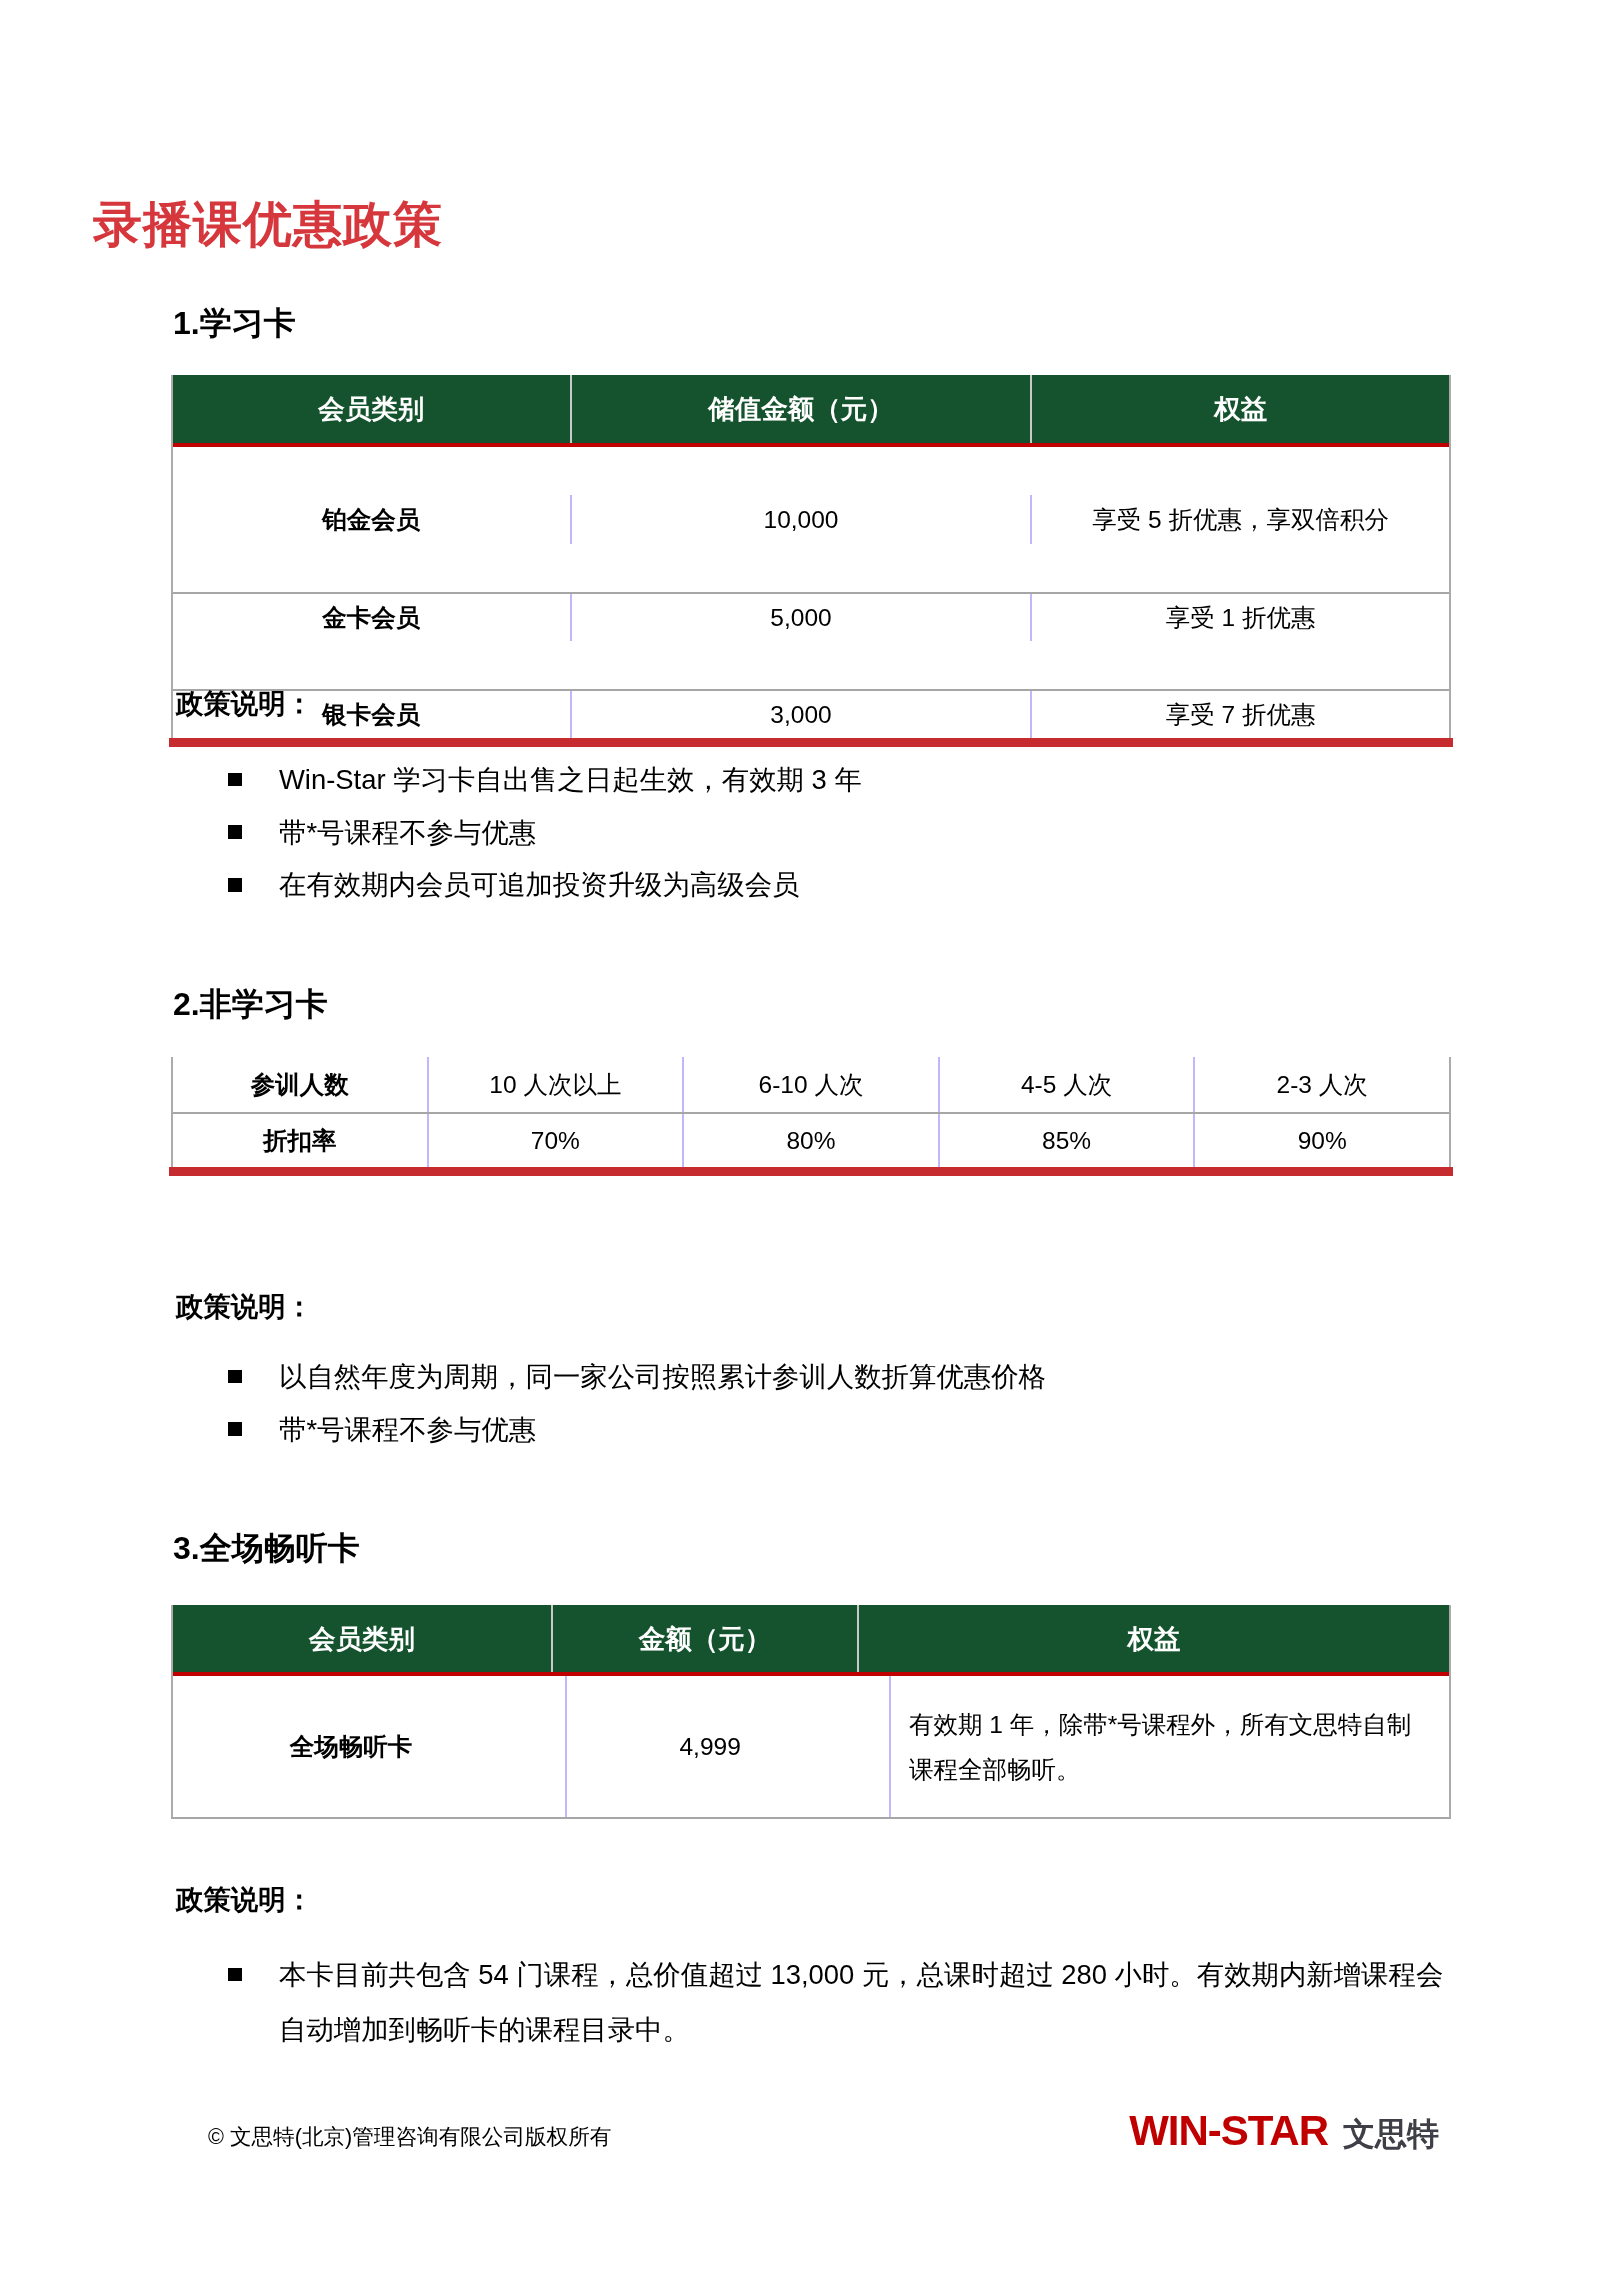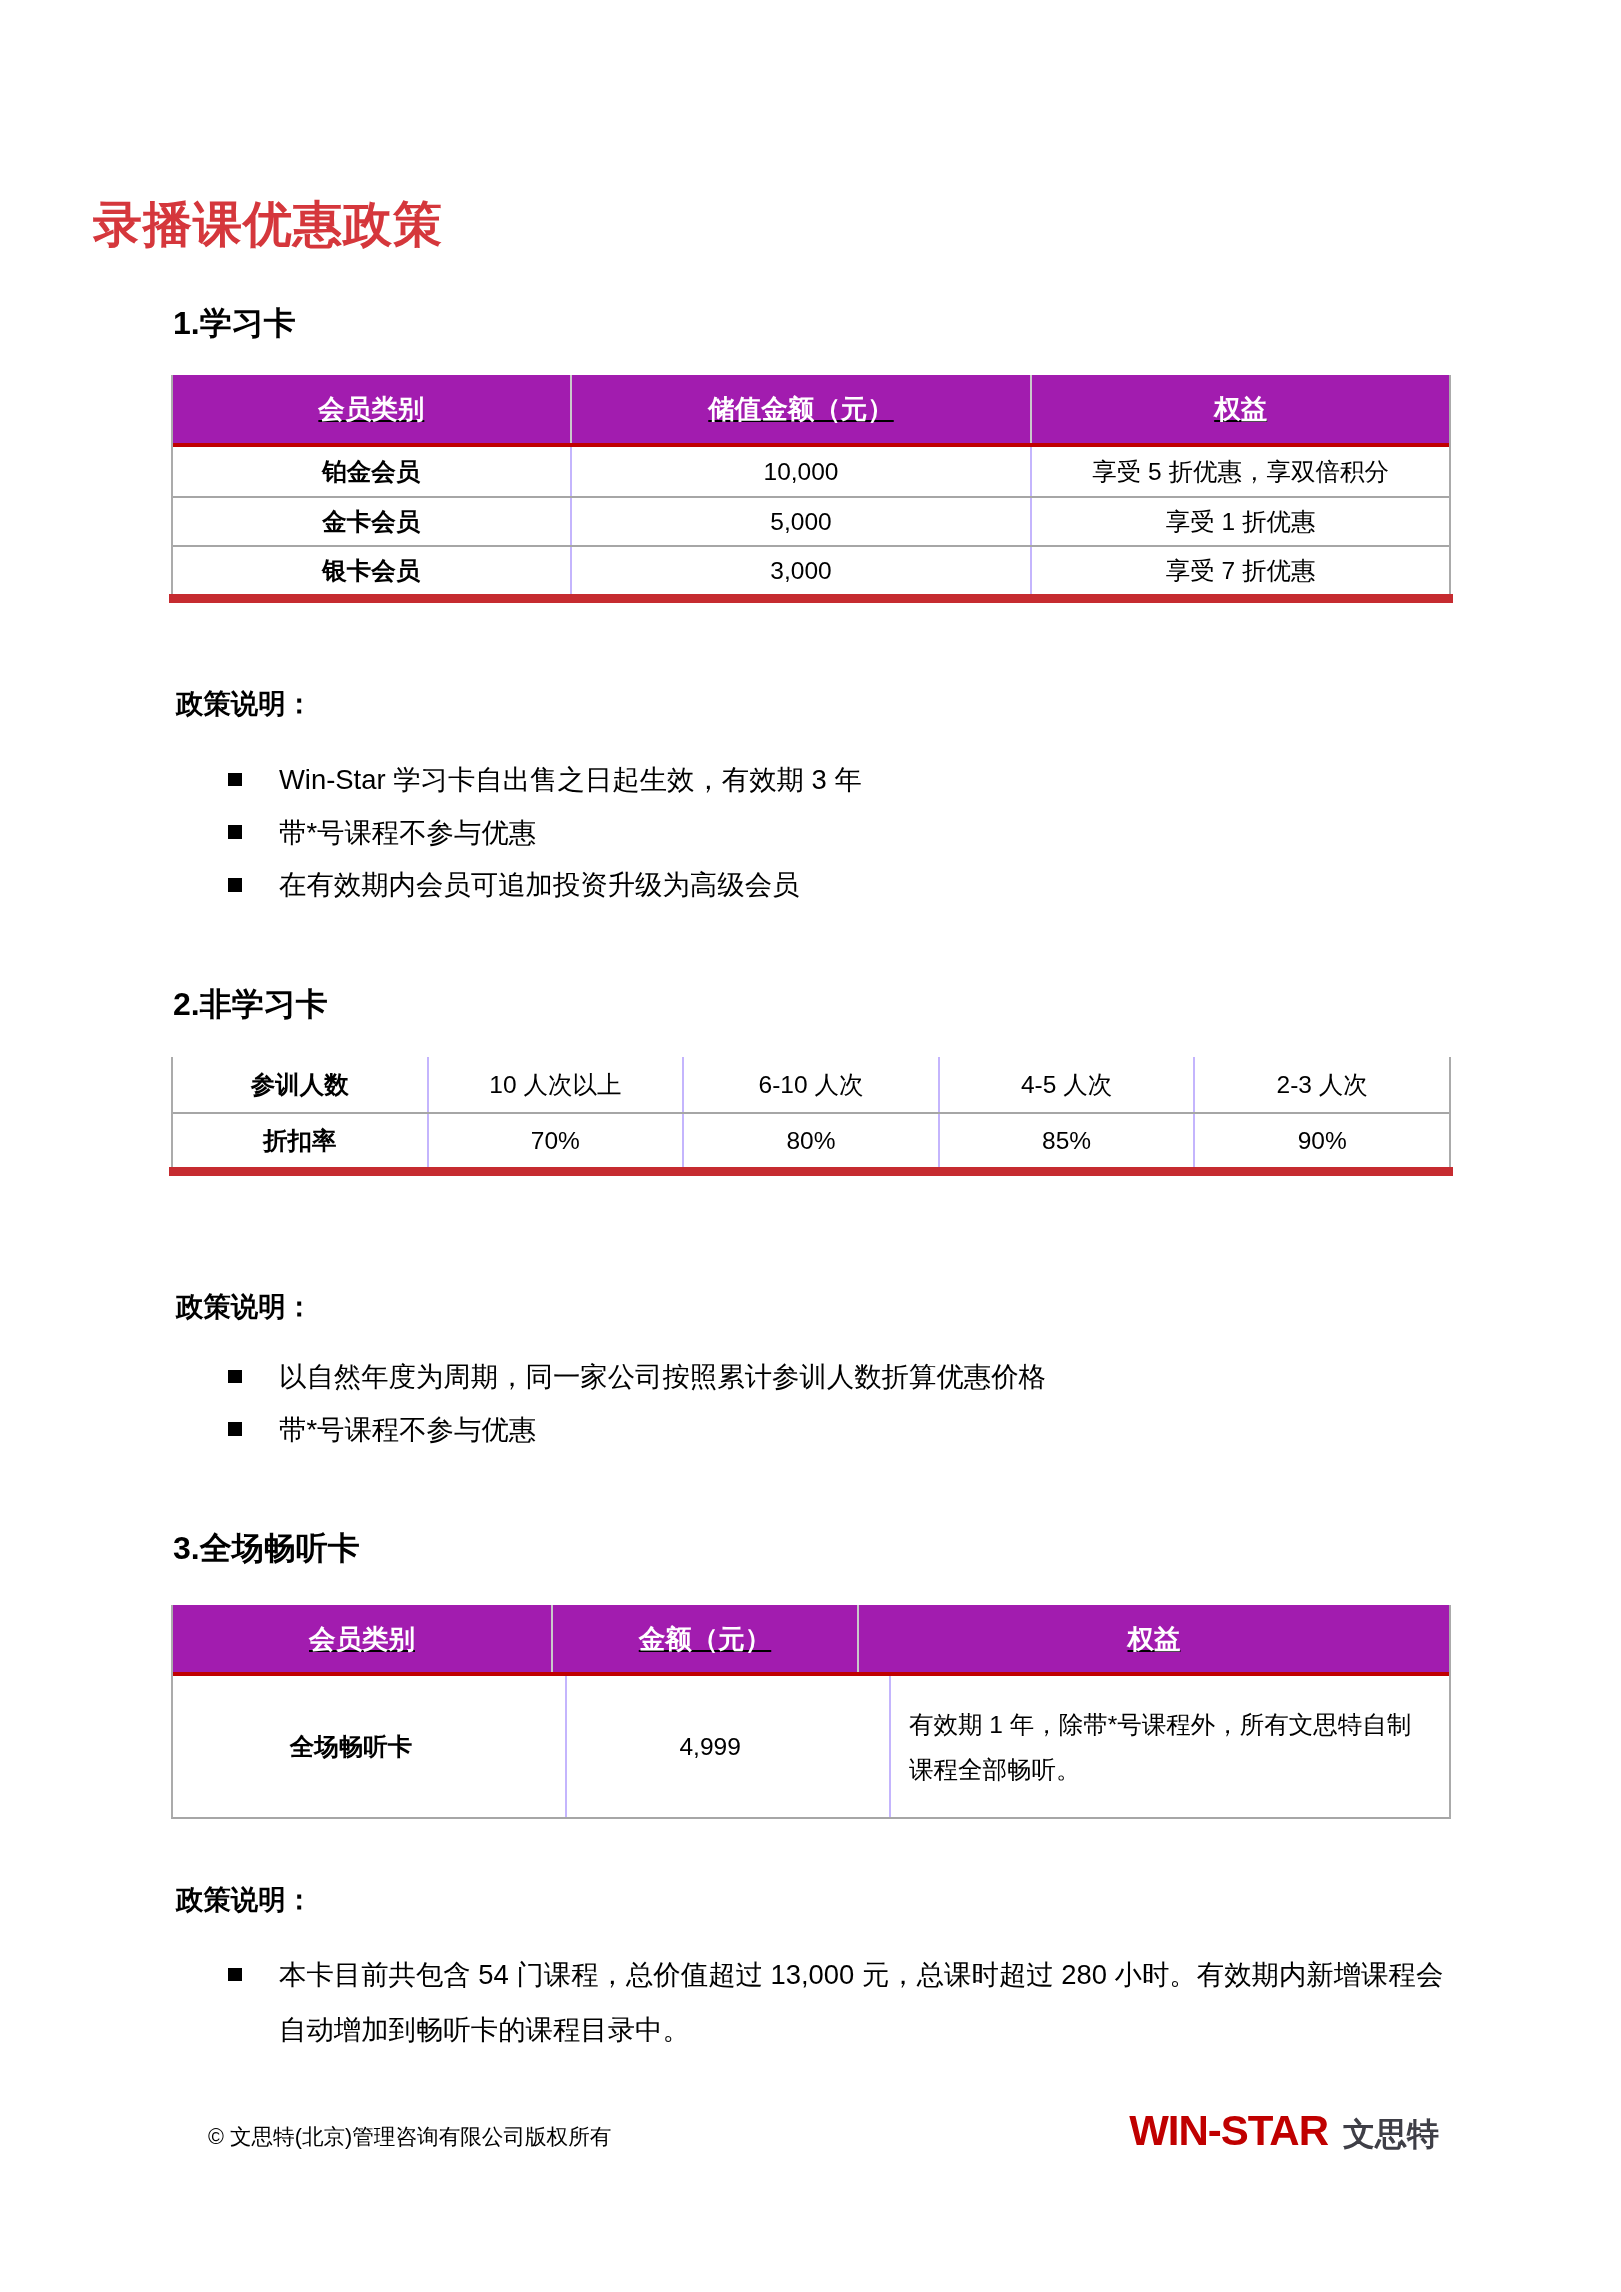--- a/index.html
+++ b/index.html
@@ -25,42 +25,42 @@
 
   .tbl-wrap { position:absolute; left:171px; width:1280px; }
   #tbl-1 { top:375px; }
   #tbl-2 { top:1057px; }
   #tbl-3 { top:1605px; }
 
   .tbl {
     border-left:2px solid #ABABAB; border-right:2px solid #ABABAB;
     width:100%;
   }
-  .thead { background:#a21caf; border-bottom:4.9px solid #C00000; display:flex;text-decoration:underline; }
+  .thead { background:#14532d; border-bottom:4.9px solid #C00000; display:flex; }
   .hcell {
     display:flex; align-items:center; justify-content:center;
     color:#fff; font-weight:bold; font-size:26.5px; text-align:center;
   }
   .thead .hcell + .hcell { border-left:2px solid #C9C9C9; }
   #tbl-1 .hcell { height:68px; }
   #tbl-2 .hcell { height:59px; }
   #tbl-3 .hcell { height:67px; }
 
   .trow { display:flex; }
   .trow + .trow { border-top:2px solid #A6A6A6; }
   .cell {
     display:flex; align-items:center; justify-content:center;
     font-size:24.5px; text-align:center;
   }
   .trow .cell + .cell { border-left:2px solid #c4b5fd; }
   .cell.bold { font-weight:bold; }
 
   
   #tbl-1 .c1 { width:397px; } #tbl-1 .c2 { width:461px; } #tbl-1 .c3 { width:419px; }
-  #tbl-1 .trow { height:49px; }
+  #tbl-1 .trow { height:49px;margin-top:48px; }
 
   
   #tbl-2 .c { flex:1 1 0; }
   #tbl-2 .trow { height:55px; }
 
   
   #tbl-3 .c1 { width:378px; } #tbl-3 .c2 { width:306px; } #tbl-3 .c3 { width:592px; }
   #tbl-3 .trow { height:141px;gap:36px; }
   #tbl-3 .cell.benefit {
     justify-content:flex-start; text-align:left;

